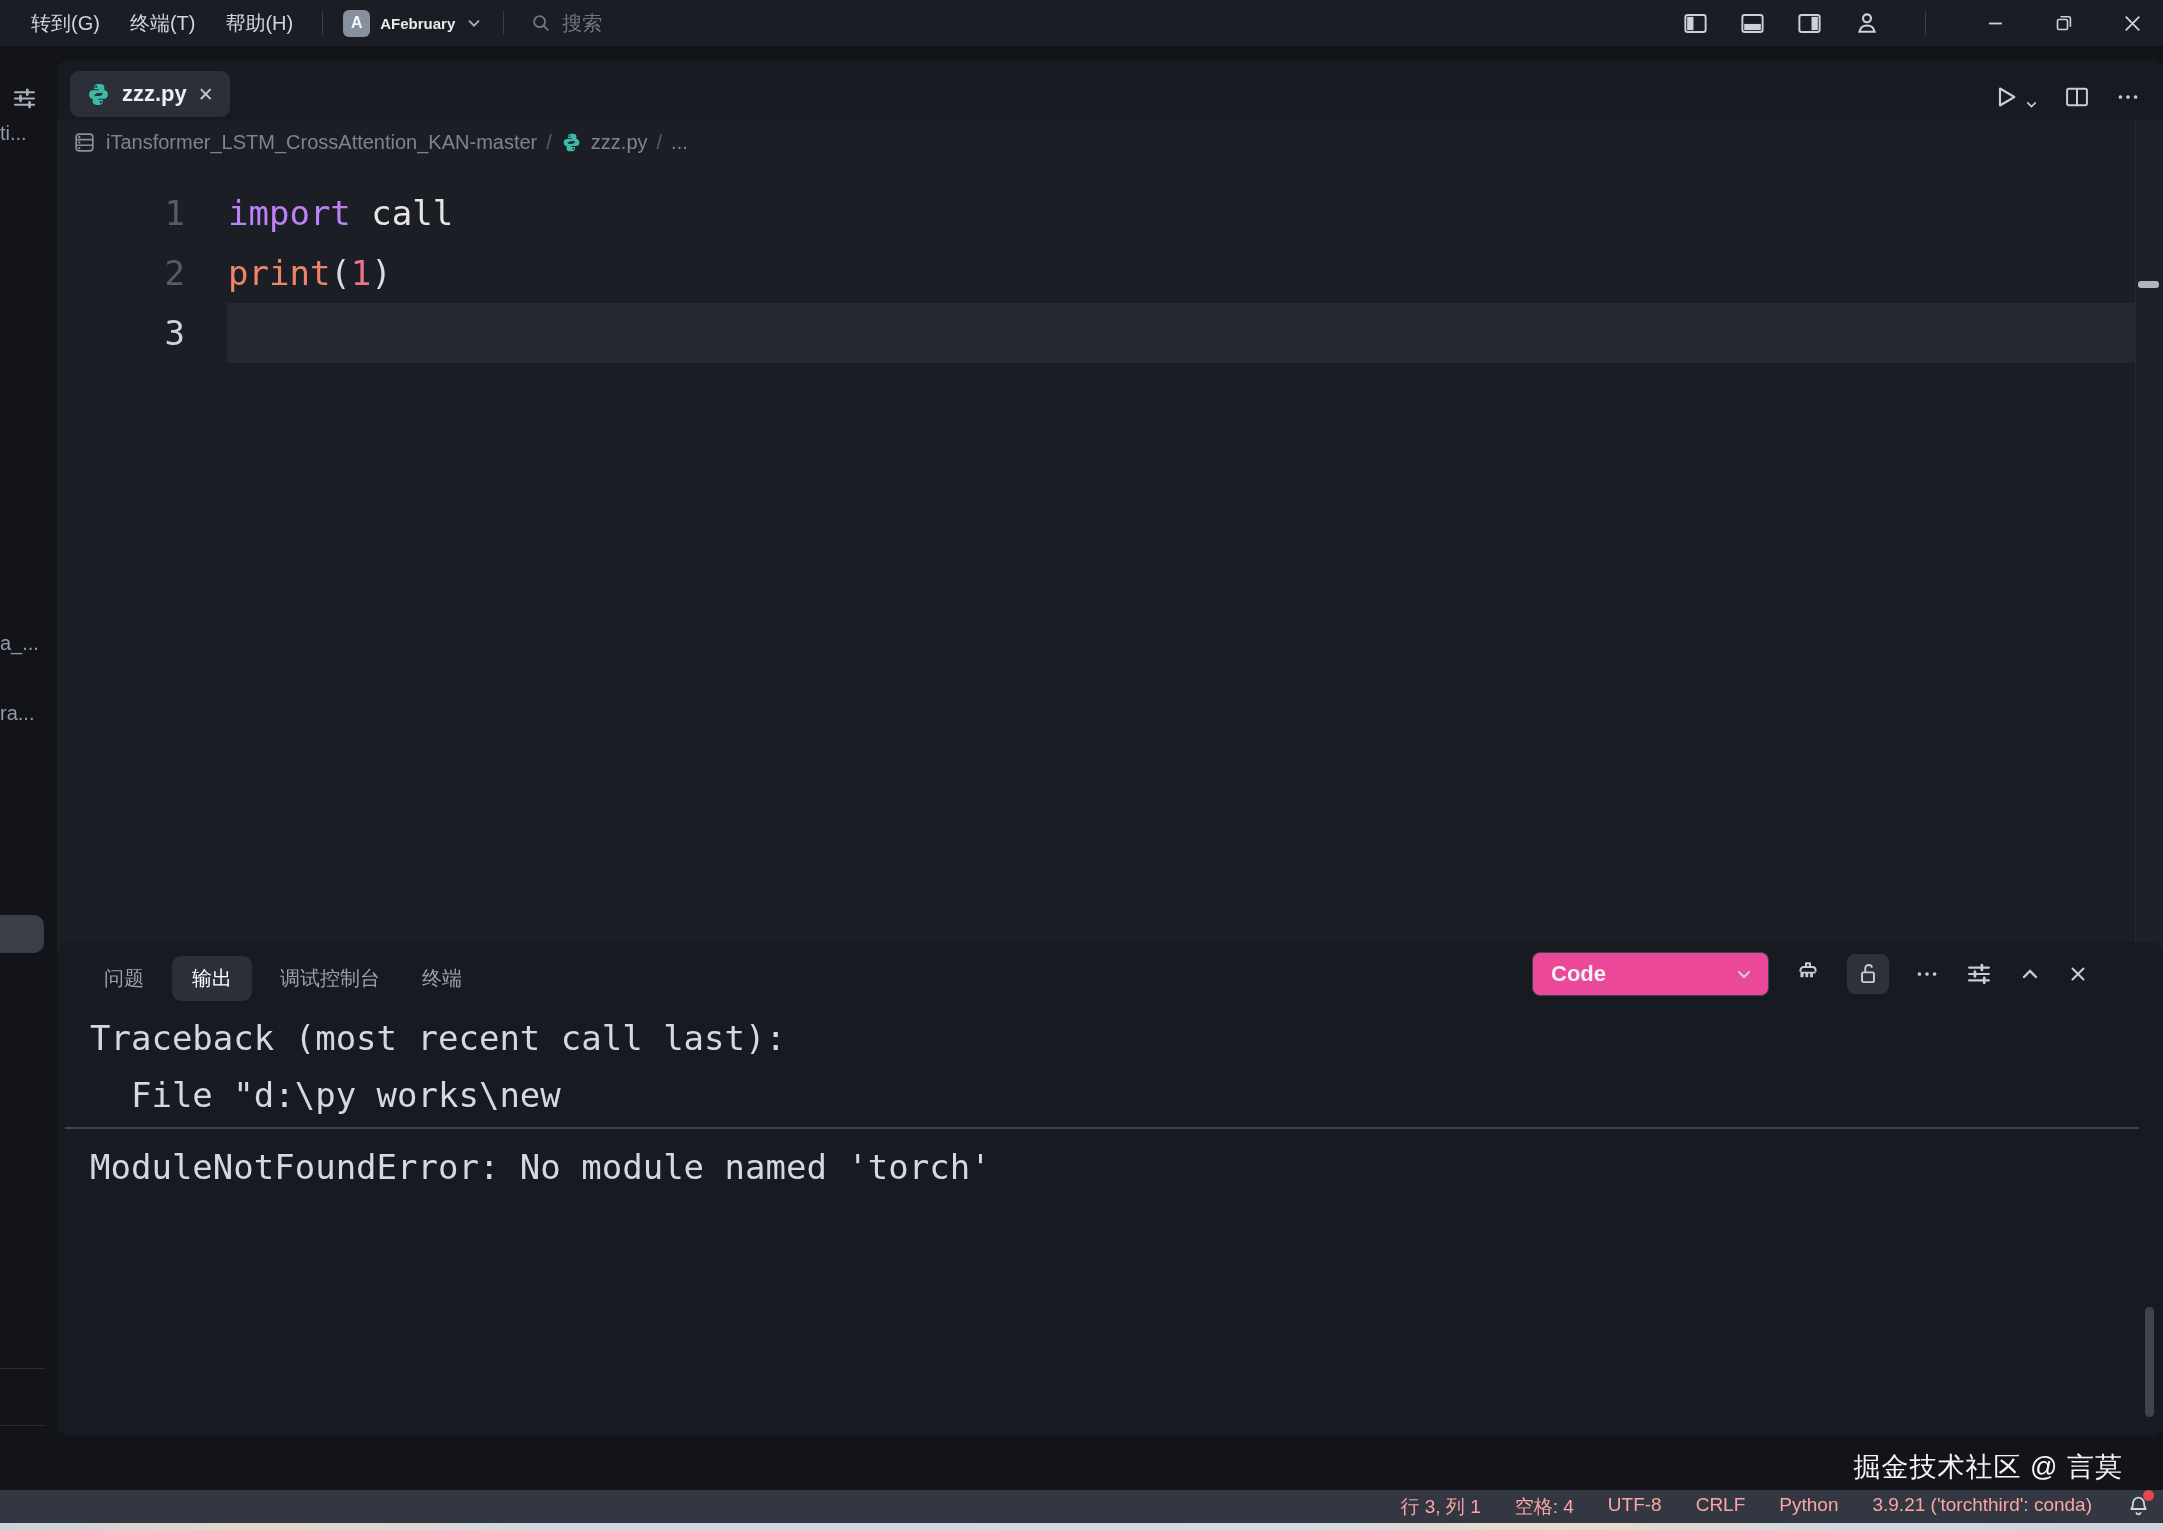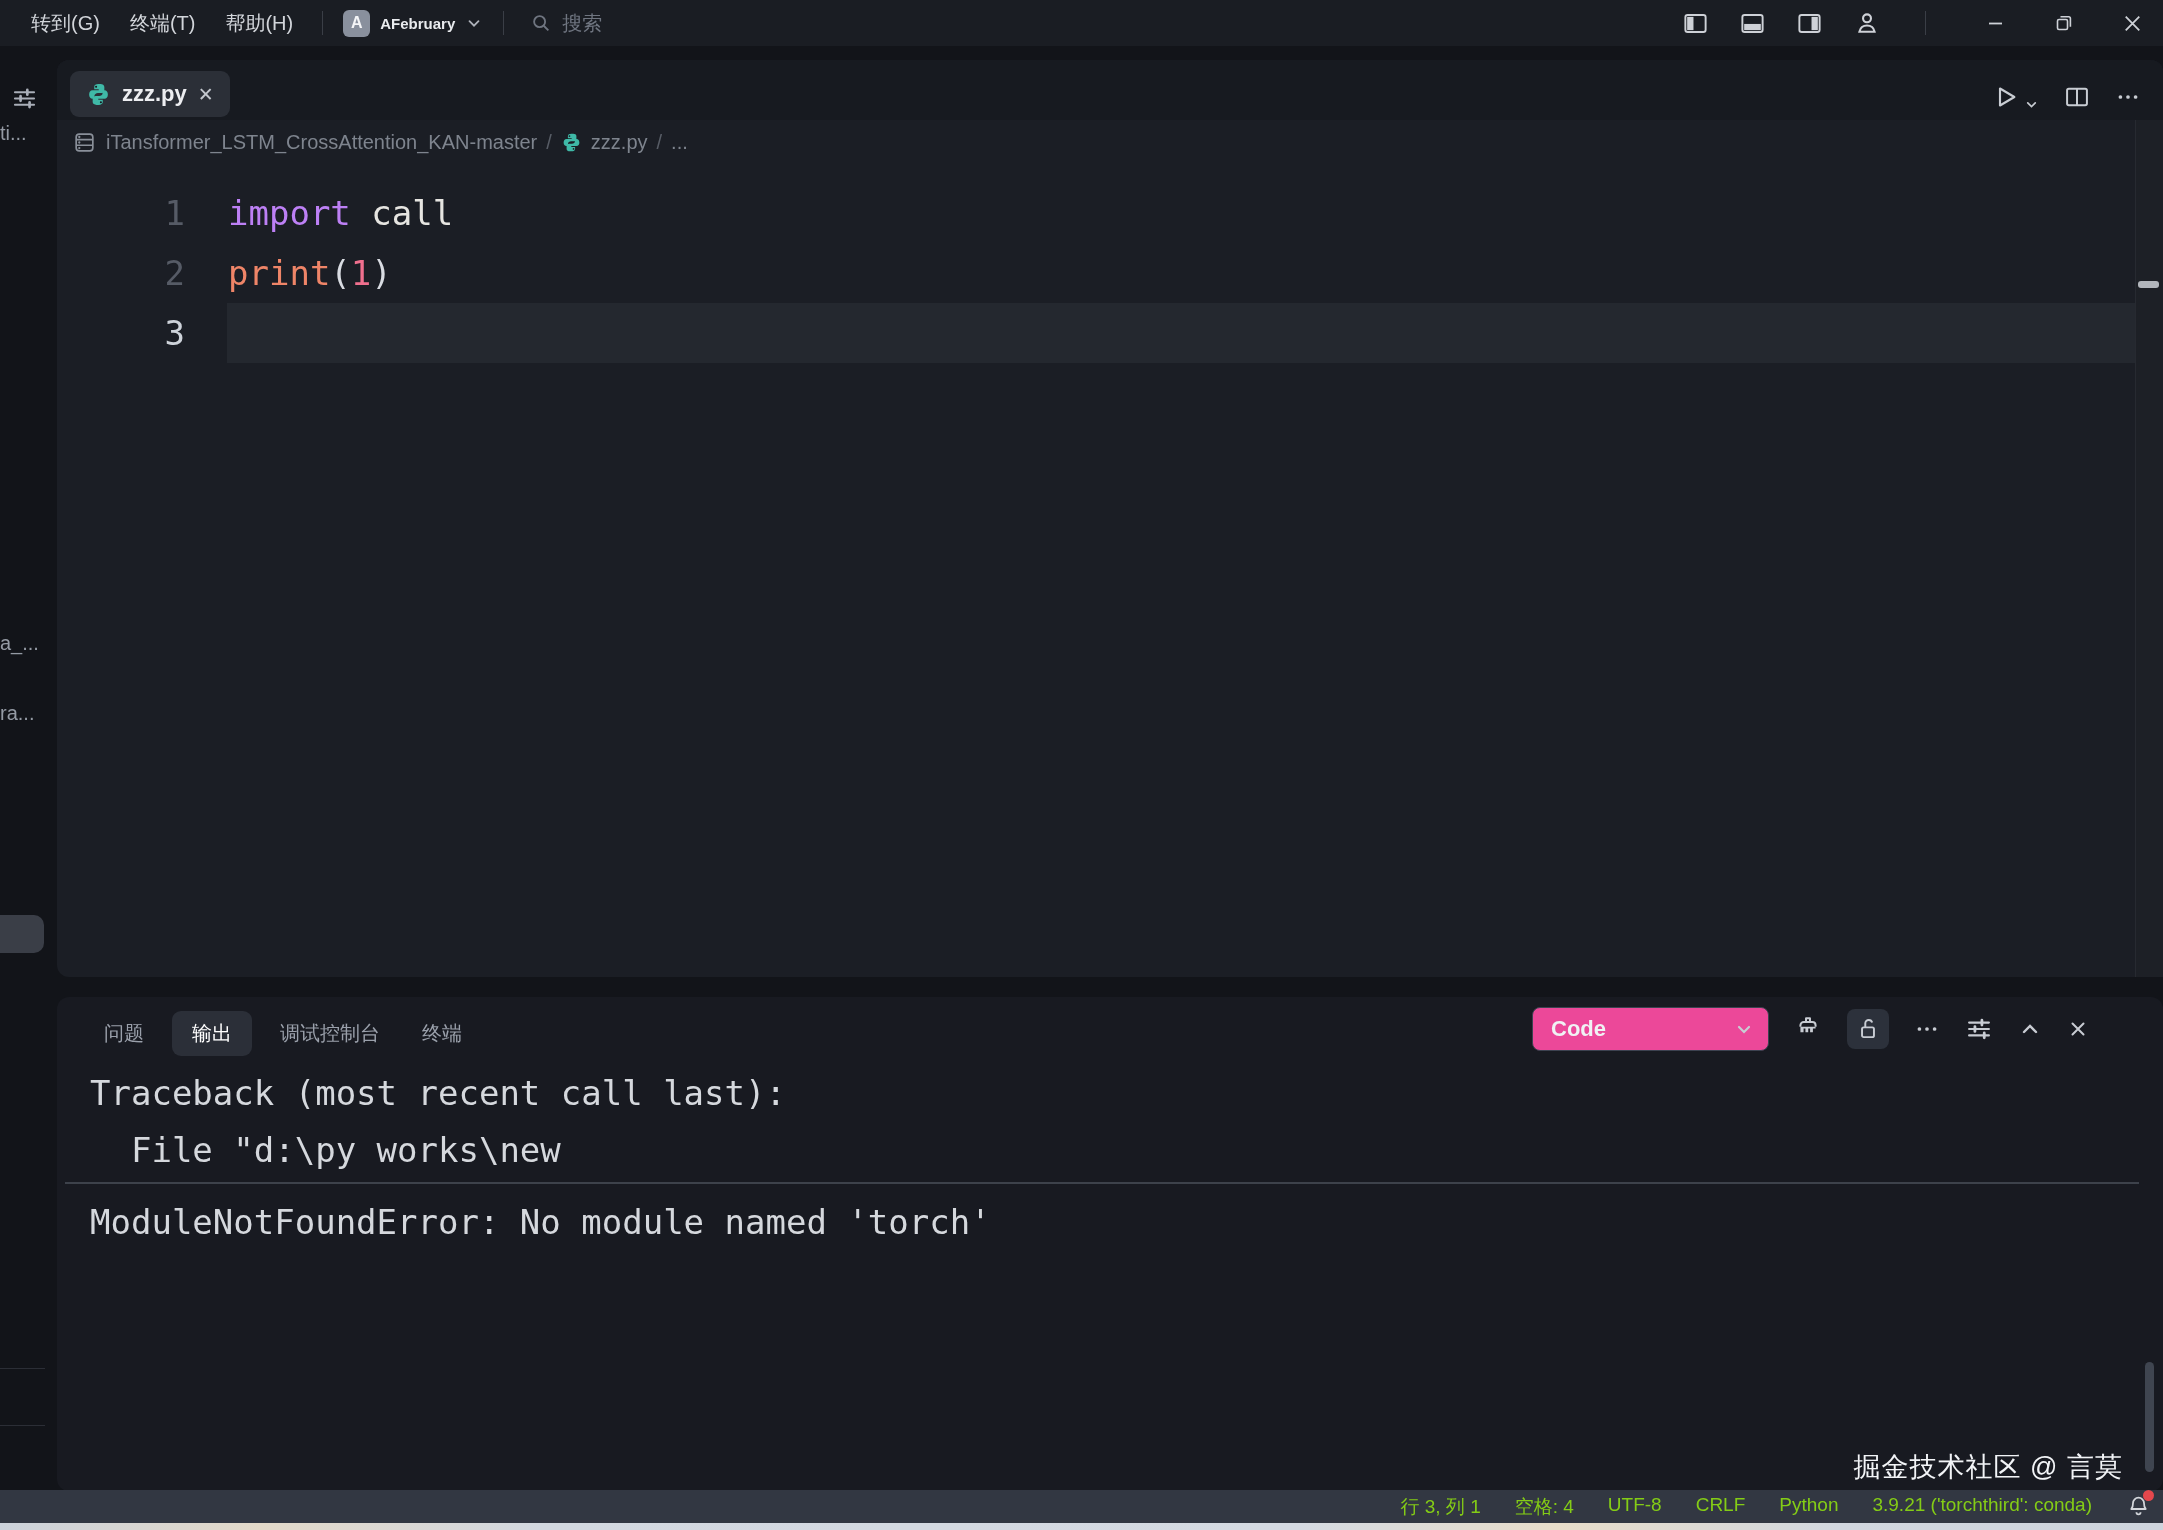--- a/index.html
+++ b/index.html
@@ -50,41 +50,41 @@
   .cl .ct { padding-left:43px; white-space:pre; }
   .cl.active .ln { color:#ced3da; }
   .cl.active::before { content:""; position:absolute; left:170px; right:-28px; top:0; bottom:0;
                        background:rgba(205,215,235,0.055); }
   .cl .ct, .cl .ln { position:relative; z-index:1; }
 
   .minimap-zone { position:absolute; top:60px; bottom:0; left:2078px; width:28px; background:#1d2026; border-left:1px solid #272a31; }
   .minimap-dash { position:absolute; left:2081px; top:221px; width:21px; height:7px; background:#b2b6bc; border-radius:3px; }
 
   
-  .panel { position:absolute; left:57px; top:997px; width:2106px; height:494px; background:#181a21; border-radius:12px; }
+  .panel { position:absolute; left:57px; top:942px; width:2106px; height:494px; background:#181a21; border-radius:12px; }
   .panel-tabs { position:absolute; left:33px; top:14px; display:flex; align-items:center; gap:14px; }
   .panel-tab { font-size:20px; color:#9aa0ab; padding:9px 14px; }
   .panel-tab.active { background:#2b2f38; border-radius:9px; color:#ffffff; padding:9px 20px; }
   .panel-right { position:absolute; right:74px; top:10px; display:flex; align-items:center; gap:25px; color:#c8ccd3; }
   .channel-select { width:237px; height:44px; background:#ec4899; border:1px solid #3c4250; border-radius:8px;
                     display:flex; align-items:center; }
   .channel-label { font-size:22px; font-weight:600; color:#f0f2f4; padding-left:18px; flex:1; }
   .channel-chevron { padding-right:14px; color:#c9cdd4; }
   .lock-pill { background:#2c313b; border-radius:8px; width:42px; height:40px; display:flex; align-items:center; justify-content:center; }
 
   .output-line { position:absolute; left:33px; font-family:"DejaVu Sans Mono", monospace; font-size:34px; color:#d5d8dd; white-space:pre; }
   .output-sep { position:absolute; left:8px; right:24px; top:185px; height:2px; background:#3d424b; }
   .done-line { position:absolute; left:33px; top:326px; font-family:"DejaVu Sans Mono", monospace; font-size:34px; white-space:pre; }
   .panel-scrollthumb { position:absolute; right:9px; top:365px; width:9px; height:110px; background:#3f4550; border-radius:5px; }
 
   
   .watermark { position:absolute; right:40px; top:1449px; font-size:27px; color:#f2f4f7; letter-spacing:1px; }
   .statusbar { position:absolute; left:0; top:1490px; width:2163px; height:33px; background:#323742;
                display:flex; align-items:center; justify-content:flex-end; gap:34px; padding-right:12px; }
-  .status-item { font-size:19px; color:#84cc16; white-space:pre; }
+  .status-item { font-size:19px; color:#fca5a5; white-space:pre; }
   .bell-wrap { position:relative; color:#d3d6db; }
   .bell-dot { position:absolute; right:-3px; top:-4px; width:11px; height:11px; border-radius:50%; background:#e5484d; }
   .bottomstrip { position:absolute; left:0; top:1523px; width:2163px; height:7px;
                  background:linear-gradient(90deg,#ccd2db 0%,#e3d9c9 12%,#d3d8e0 25%,#d5dae2 60%,#e8ddca 72%,#d2d7df 85%,#ced4dd 100%); }
 </style>
 </head>
 <body>
 
 <header class="titlebar">
   <div class="menus" id="menus">

